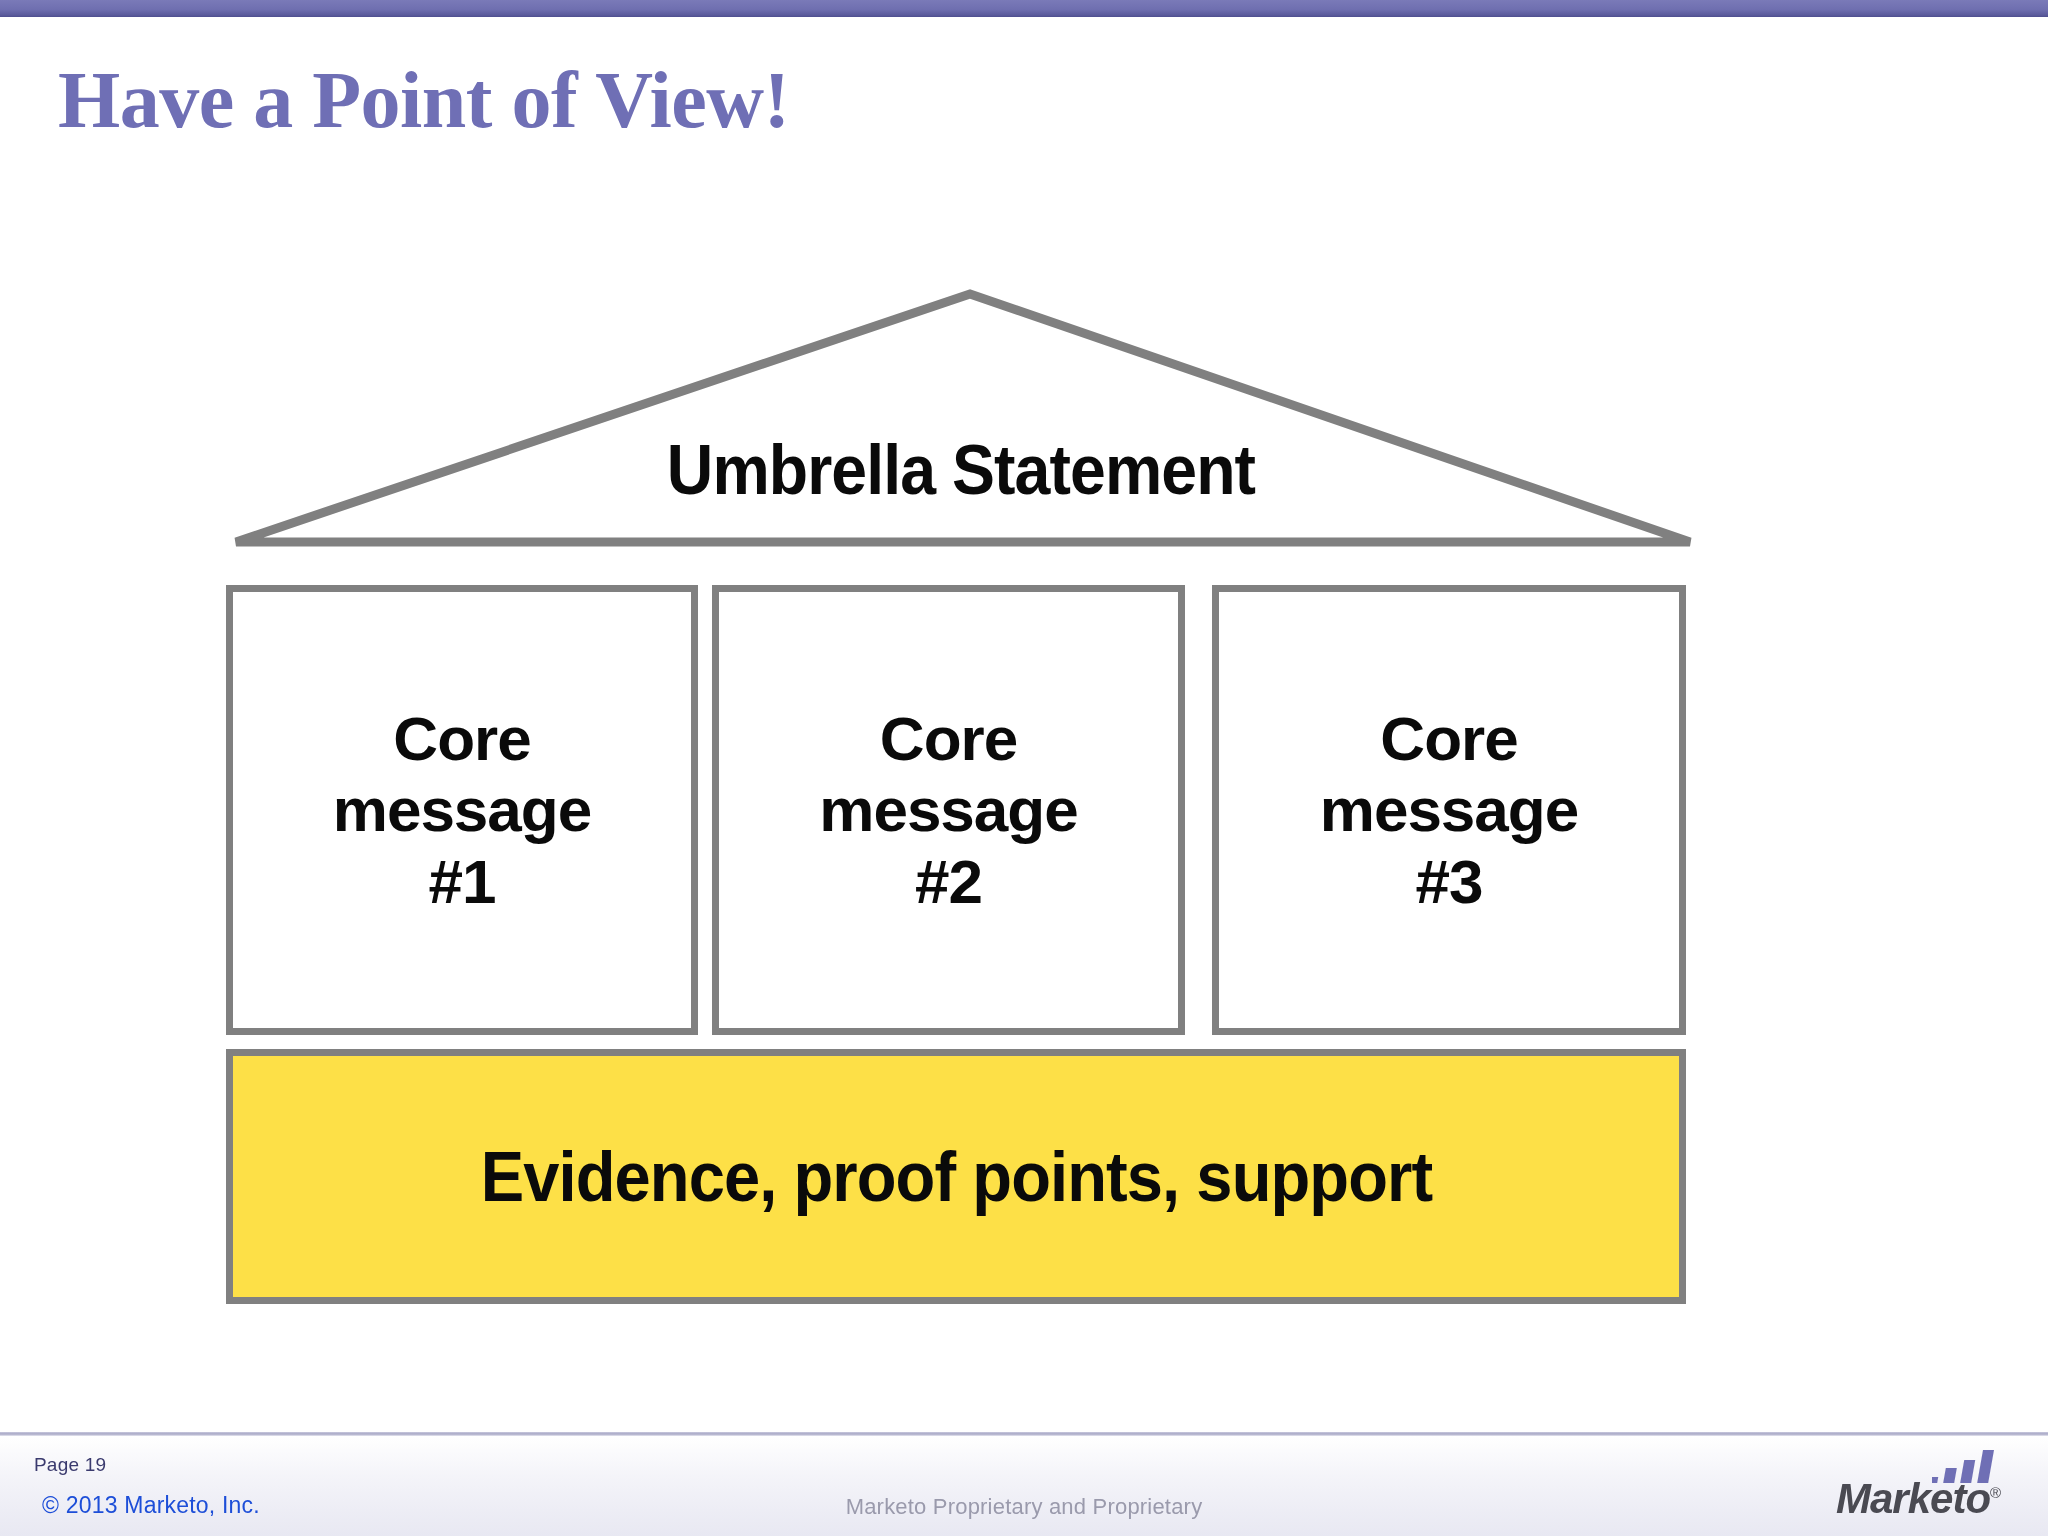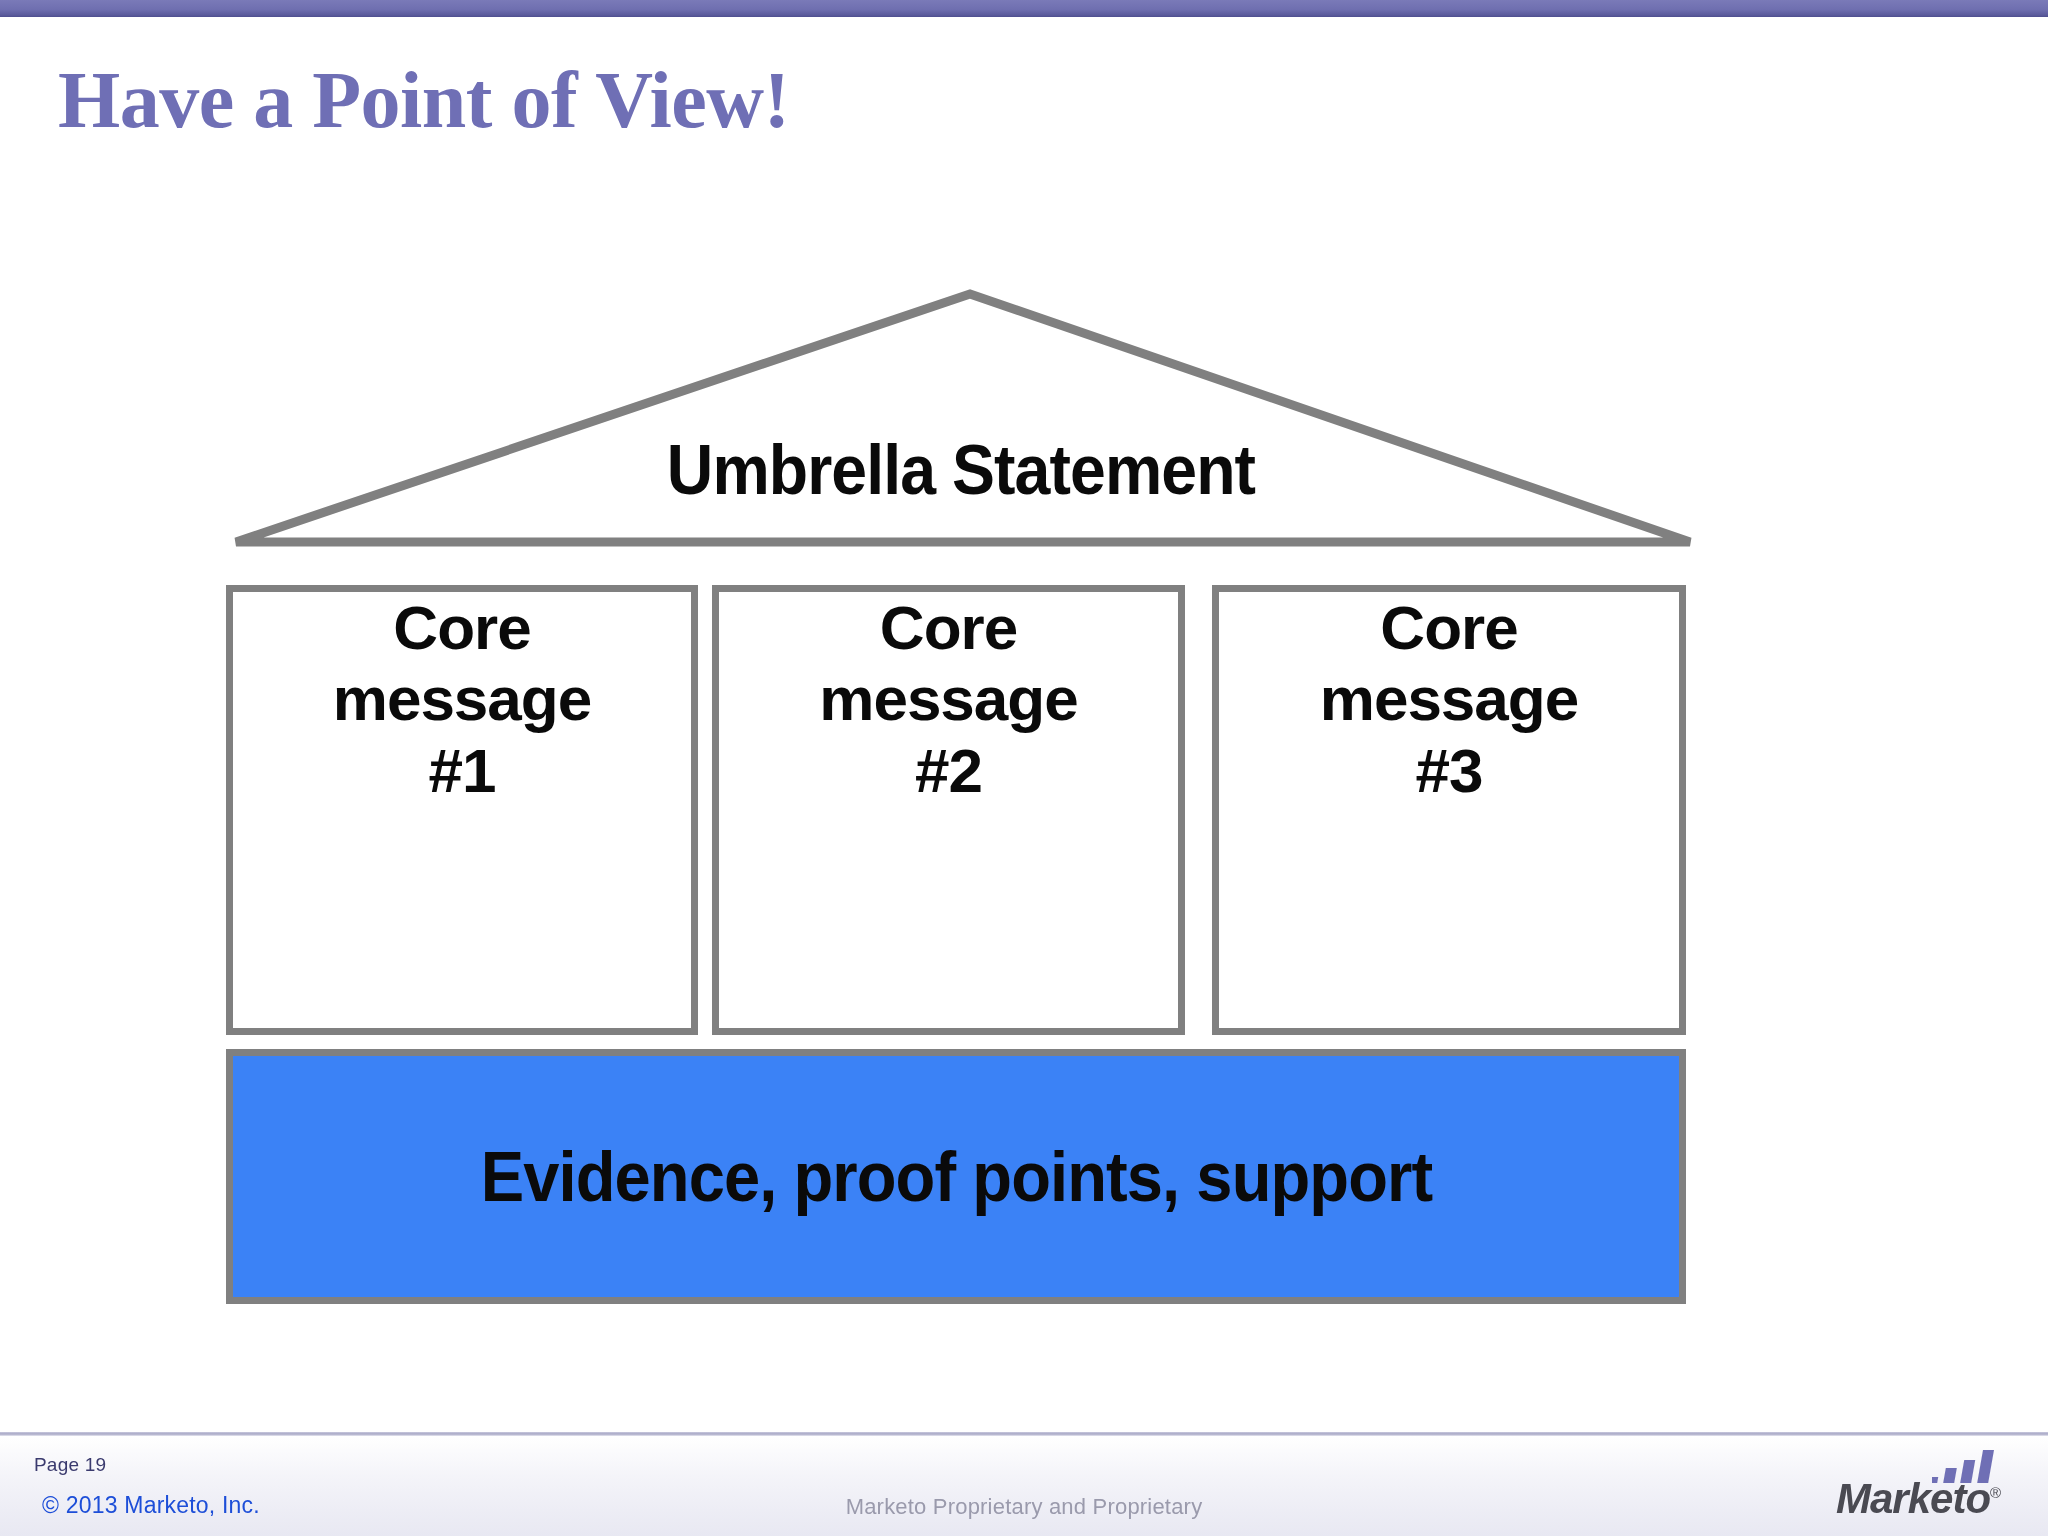--- a/index.html
+++ b/index.html
@@ -76,20 +76,21 @@
   }
 
   .pillar {
     position: absolute;
     top: 585px;
     height: 450px;
     border: 7px solid #808080;
     background: #ffffff;
     box-sizing: border-box;
     display: flex;
+    align-items: center;
     justify-content: center;
   }
   #pillar-1 { left: 226px;  width: 472px; }
   #pillar-2 { left: 712px;  width: 473px; }
   #pillar-3 { left: 1212px; width: 474px; }
 
   .pillar-text {
     text-align: center;
     font-size: 62px;
     font-weight: bold;
@@ -99,21 +100,21 @@
     white-space: pre-line;
   }
 
   #foundation {
     position: absolute;
     left: 226px;
     top: 1049px;
     width: 1460px;
     height: 255px;
     border: 7px solid #808080;
-    background: #3b82f6;
+    background: #fde047;
     box-sizing: border-box;
     display: flex;
     align-items: center;
     justify-content: center;
   }
   #foundation-text {
     font-family: "Liberation Sans Narrow", "Liberation Sans", sans-serif;
     font-size: 70px;
     font-weight: bold;
     color: #0a0a0a;

